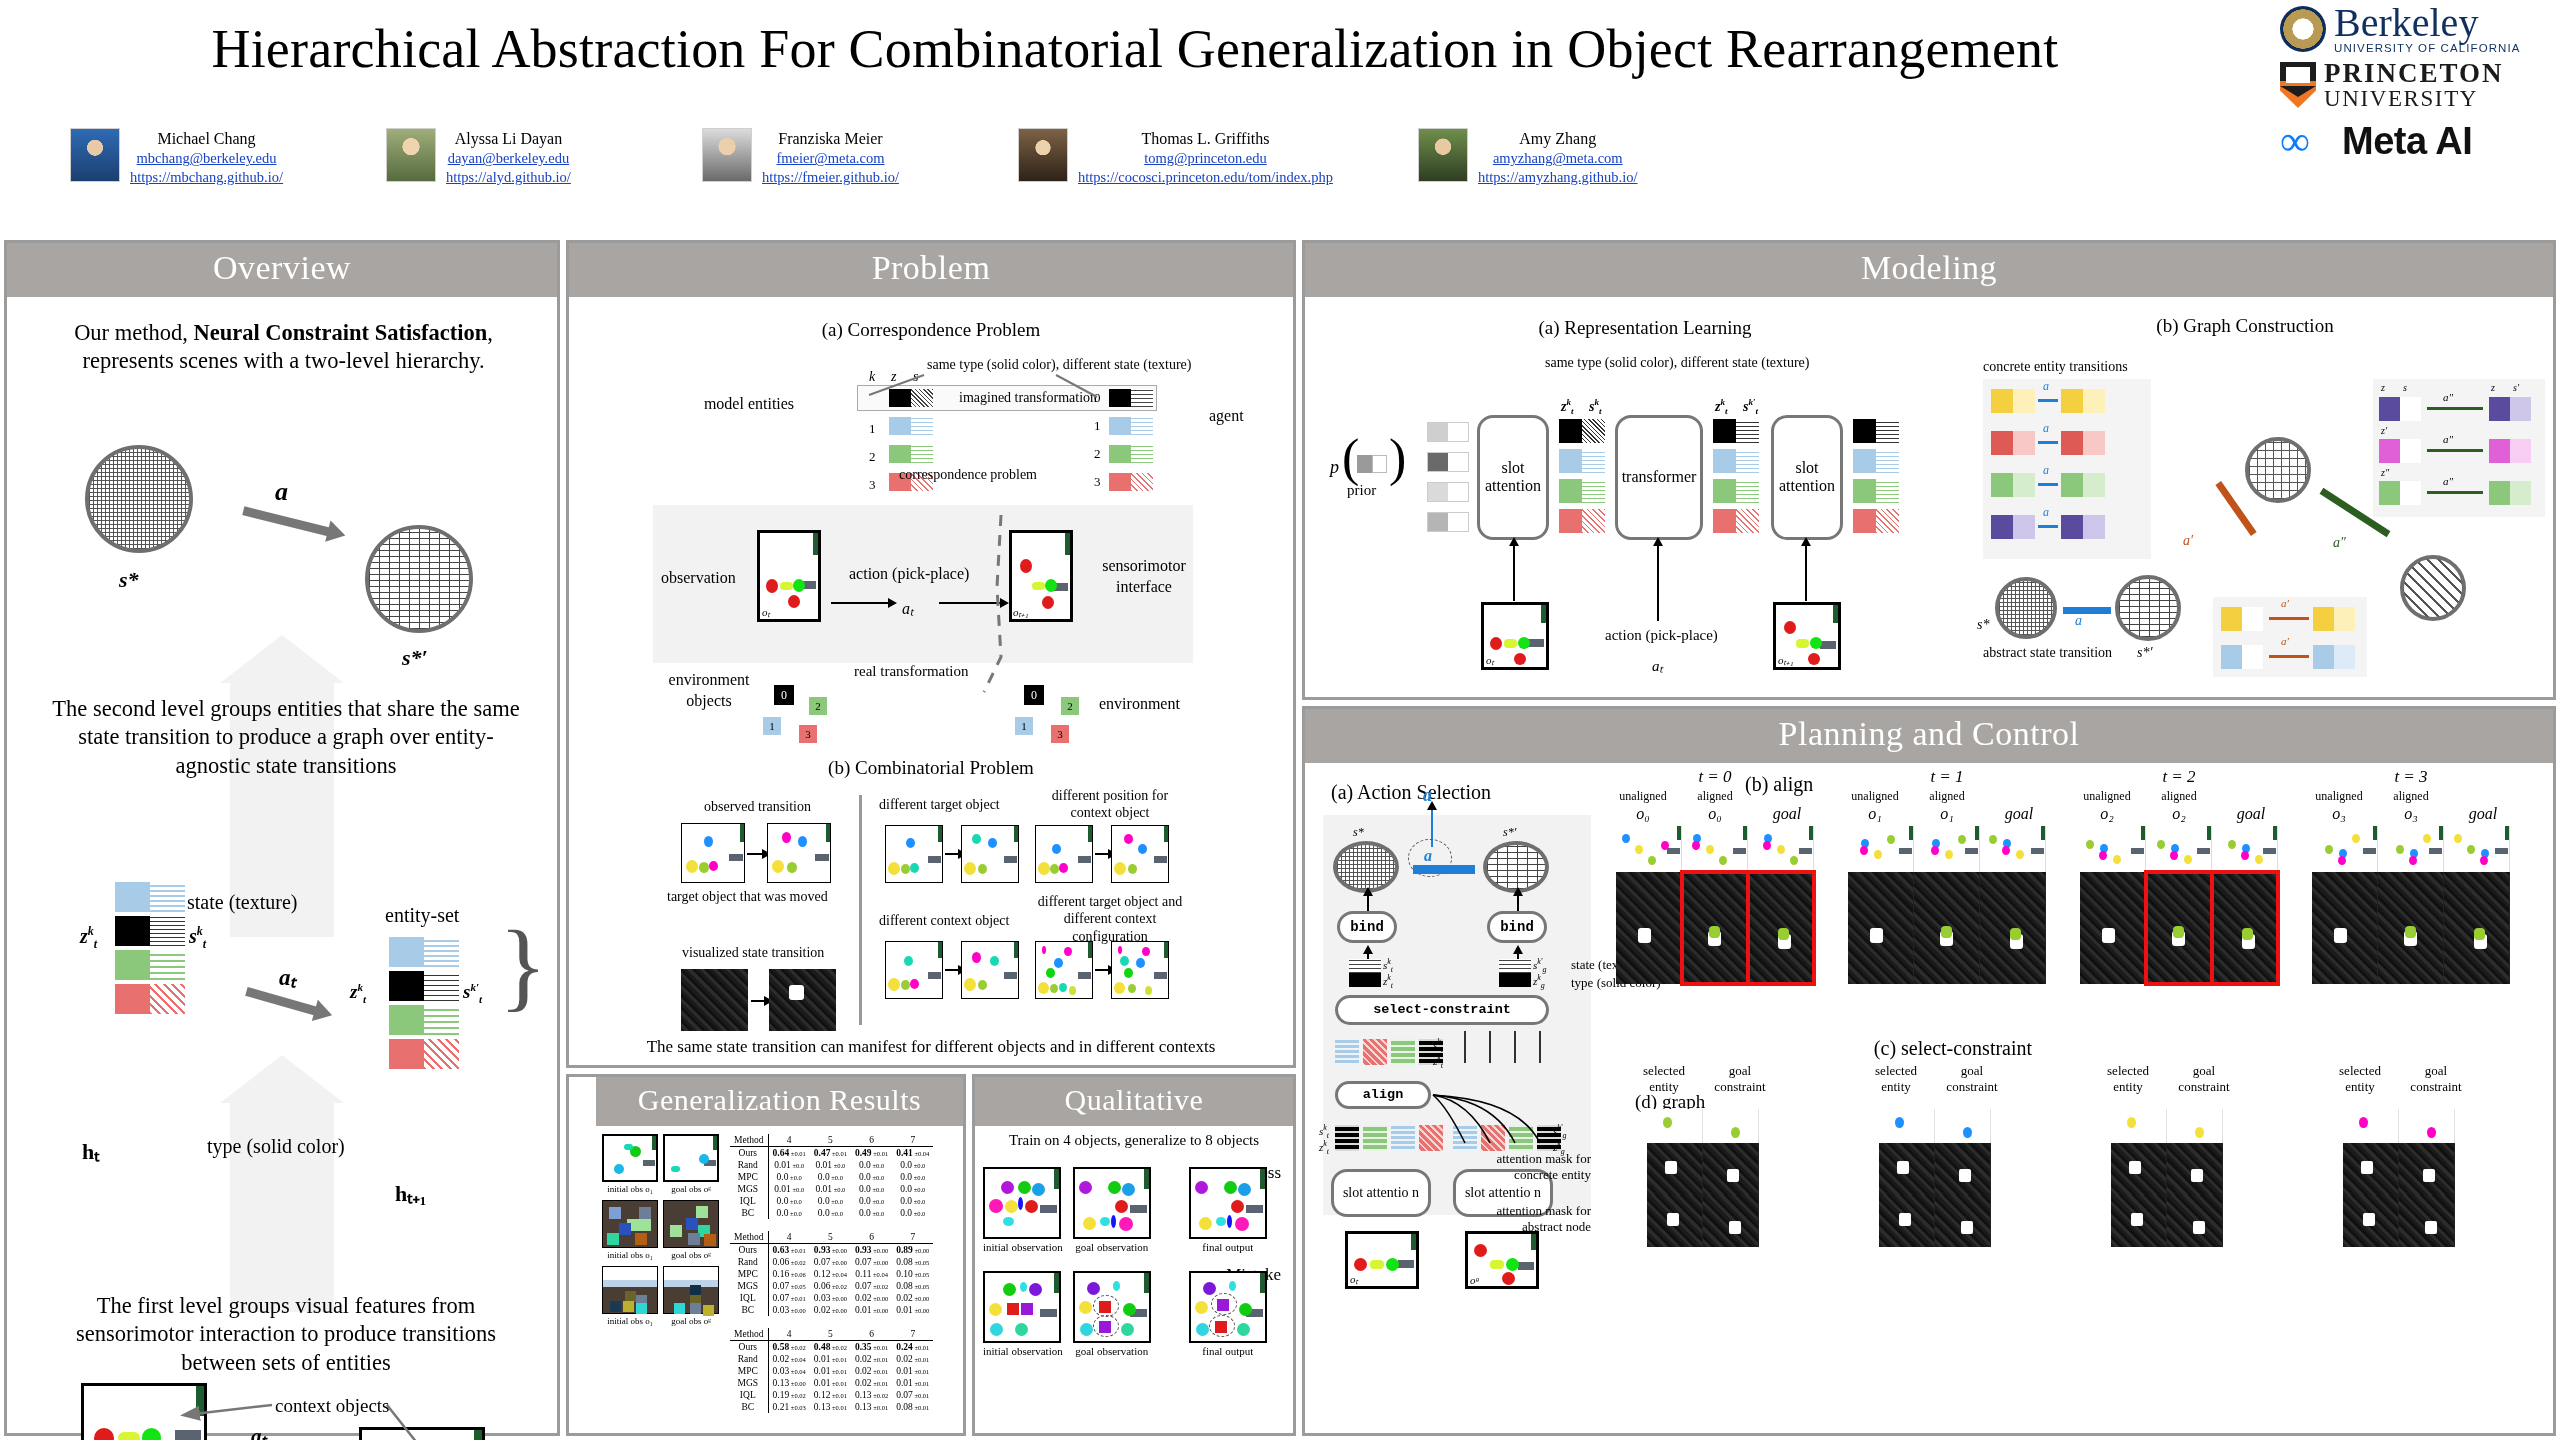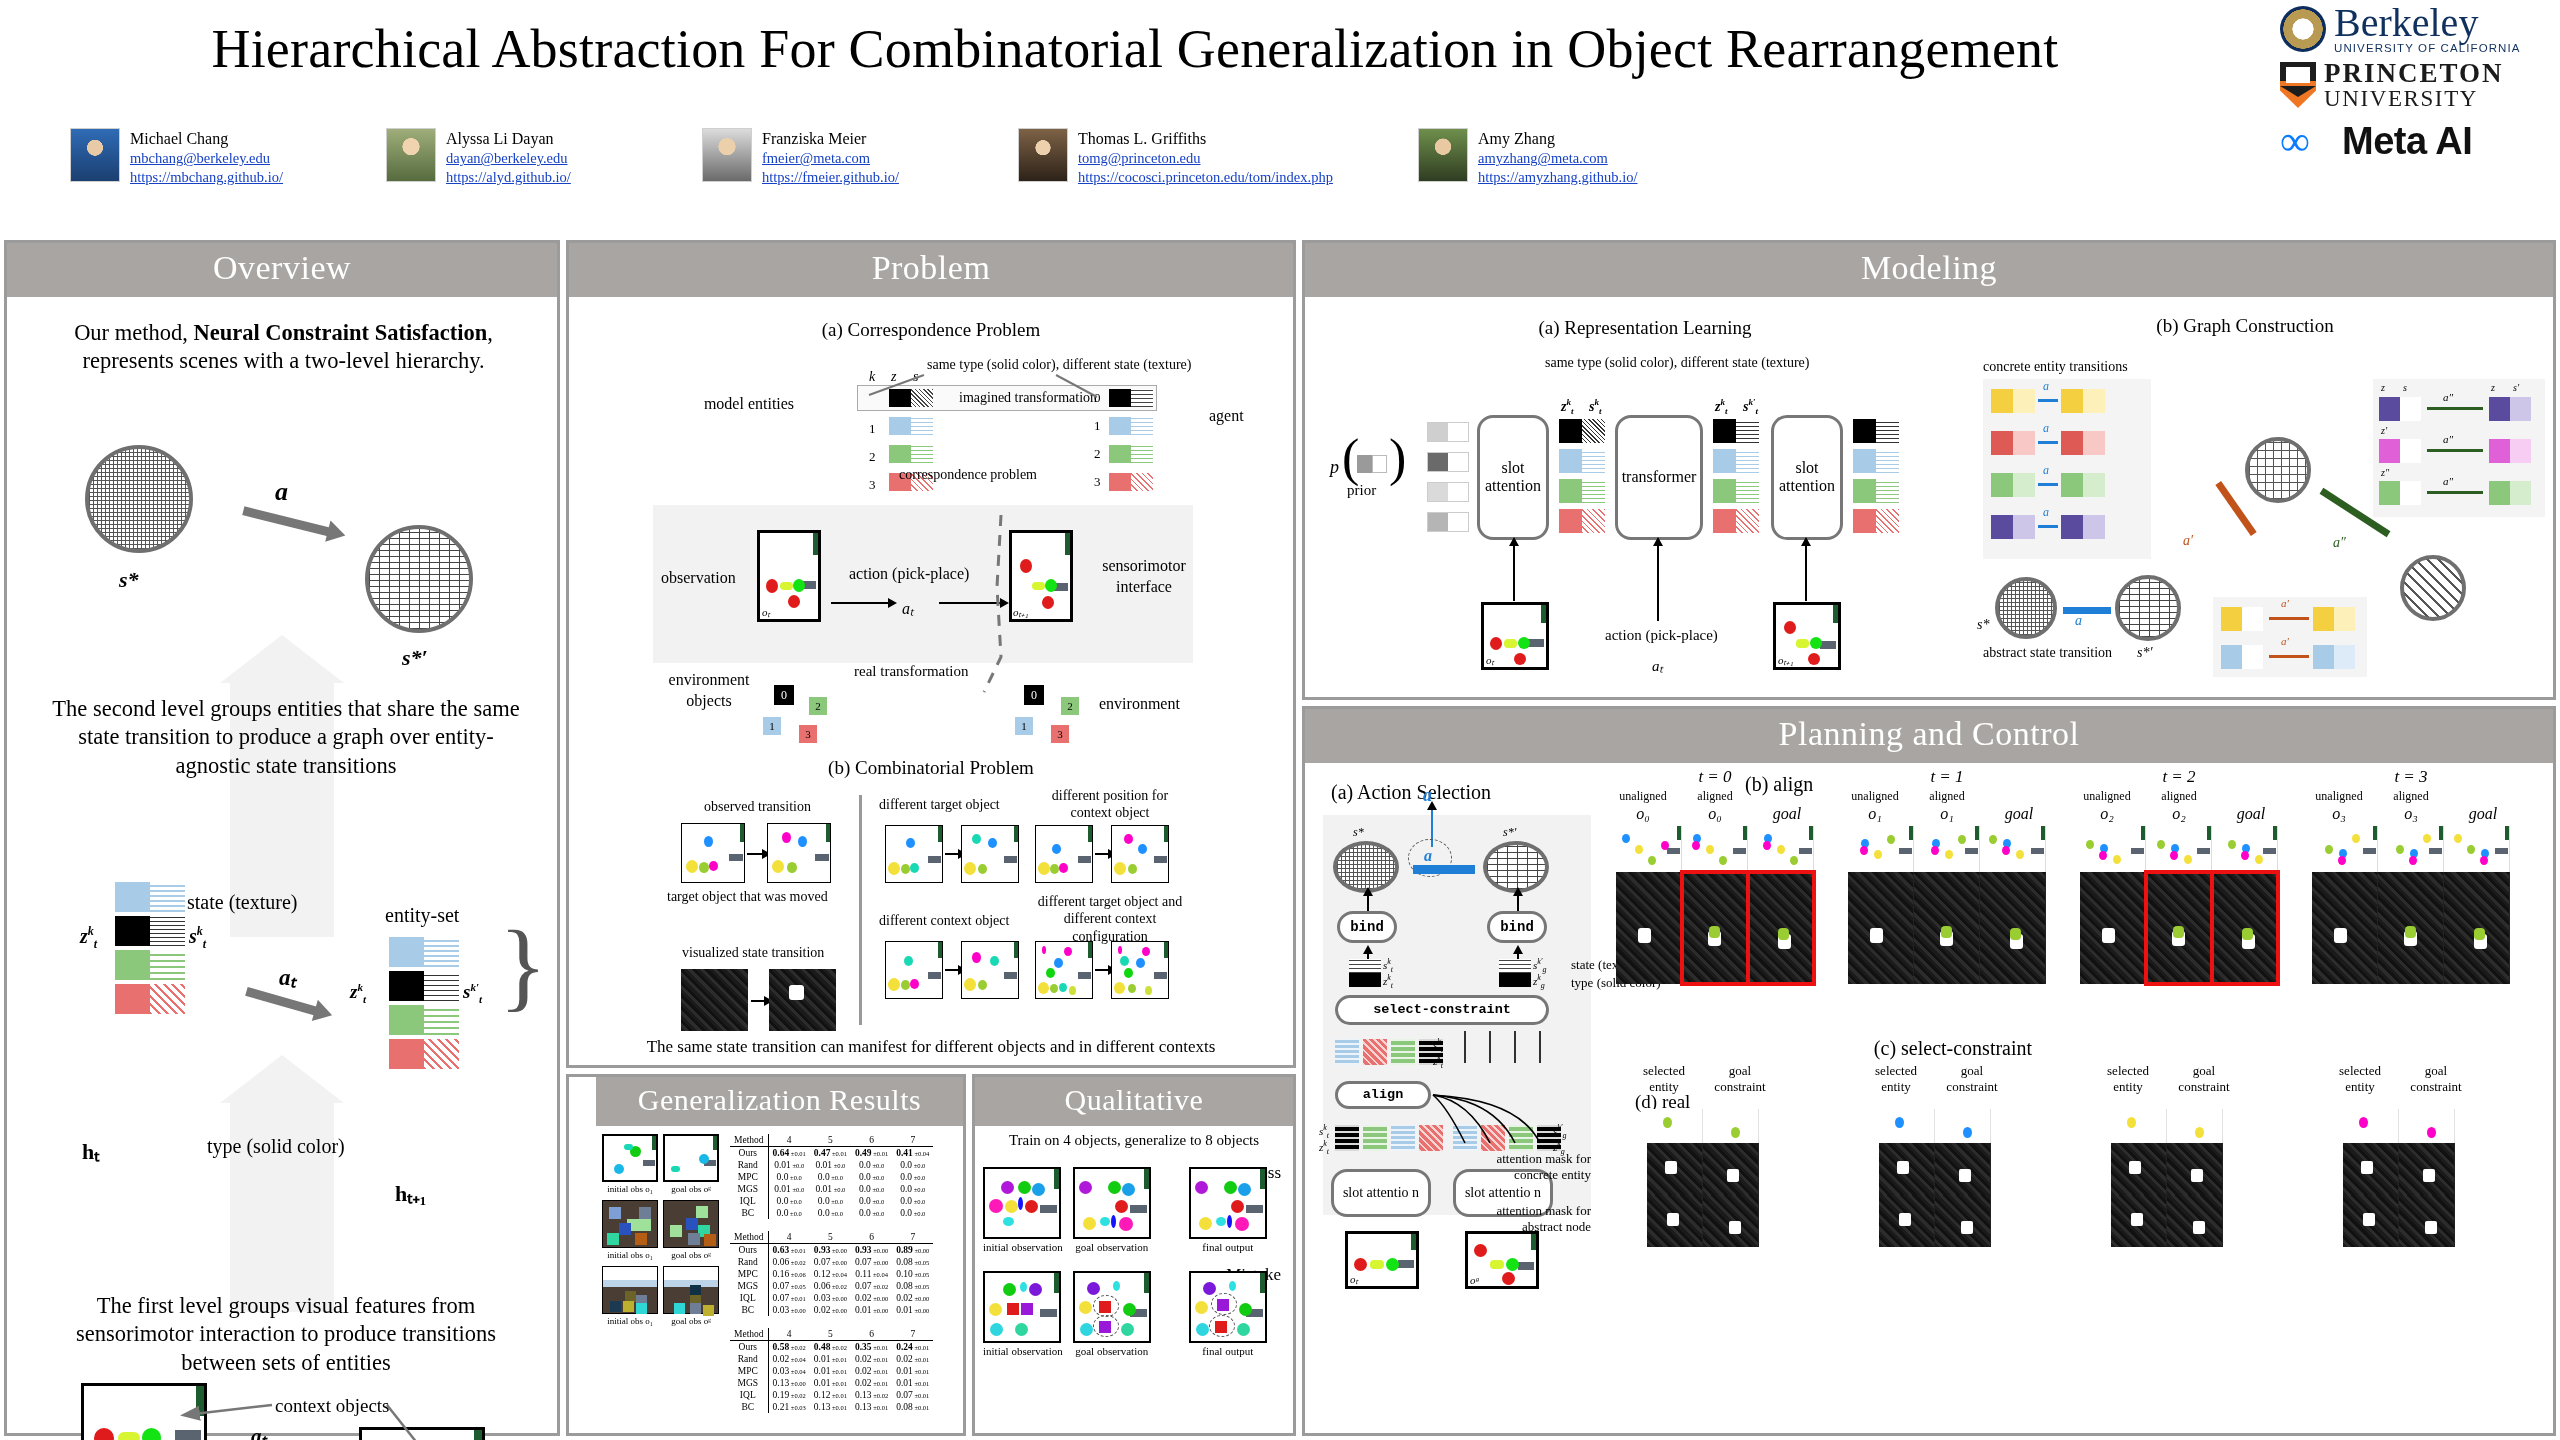--- a/index.html
+++ b/index.html
@@ -12,21 +12,21 @@
     overflow:hidden;
     position:relative;
   }
   
   #header { position:absolute; left:0; top:0; width:2560px; height:238px; }
   #poster-title {
     position:absolute; left:0; top:18px; width:2270px;
     text-align:center; font-size:54px; letter-spacing:.2px; white-space:nowrap;
   }
   #authors { position:absolute; left:70px; top:128px; width:2210px; display:flex; gap:0px; }
-  .author { display:flex; align-items:flex-start; width:316px; }
+  .author { display:flex; align-items:flex-start; width:316px;text-align:center; }
   .author .photo {
     width:50px; height:54px; flex:0 0 50px; margin-right:10px;
     border:1px solid #cfcfcf; background:#8a94a6;
     background-image:
        radial-gradient(circle at 50% 34%, #e6c9a8 20%, transparent 21%),
        linear-gradient(#6d7f99, #3c4a5e);
   }
   .author .photo.p0{ background-image:radial-gradient(circle at 50% 36%,#e8cba6 19%,transparent 20%),linear-gradient(#2f6bb5,#1b3f70);}
   .author .photo.p1{ background-image:radial-gradient(circle at 50% 34%,#f0d4b0 20%,transparent 21%),linear-gradient(#9fae7a,#566b3e);}
   .author .photo.p2{ background-image:radial-gradient(circle at 50% 34%,#ecd0ab 20%,transparent 21%),linear-gradient(#dcdcdc,#6a6a6a);}
@@ -1343,21 +1343,21 @@
             </div>
             <div class="noise" style="width: 66px; height: 112px; border-right: 1px solid rgb(34, 34, 34); position: relative;">
               <div style="position: absolute; left: 30px; top: 62px; width: 13px; height: 15px; background: rgb(255, 255, 255); border-radius: 3px;"></div>
               <div style="position: absolute; left: 30px; top: 56px; width: 11px; height: 12px; background: rgb(154, 205, 50); border-radius: 4px;"></div>
             </div>
           </div>
         </div>
       </div>
 
     <div style="position:absolute;left:0px;top:274px;width:1296px;text-align:center;font-size:20px;">(c) select-constraint</div>
-    <div style="position:absolute;left:330px;top:328px;font-size:19px;">(d) real</div>
+    <div style="position:absolute;left:330px;top:328px;font-size:19px;">(d) graph</div>
     <div style="position:absolute;left:168px;top:388px;width:118px;text-align:right;font-size:13px;line-height:1.3;">attention mask for concrete entity</div>
     <div style="position:absolute;left:168px;top:440px;width:118px;text-align:right;font-size:13px;line-height:1.3;">attention mask for abstract node</div>
     <div id="select-strip" style="position:absolute;left:290px;top:300px;width:950px;height:220px;">
         <div style="position: absolute; left: 0px; top: 0px; width: 216px;">
           <div style="display: flex; justify-content: center; gap: 8px; font-size: 13px; line-height: 1.25; text-align: center;">
             <div style="width: 66px;">selected entity</div>
             <div style="width: 70px;">goal constraint</div>
           </div>
           <div style="display: flex; justify-content: center; margin-top: 14px;">
             <div style="width: 56px; height: 34px; background: rgb(255, 255, 255); border-right: 1px solid rgb(226, 226, 226); position: relative;">

